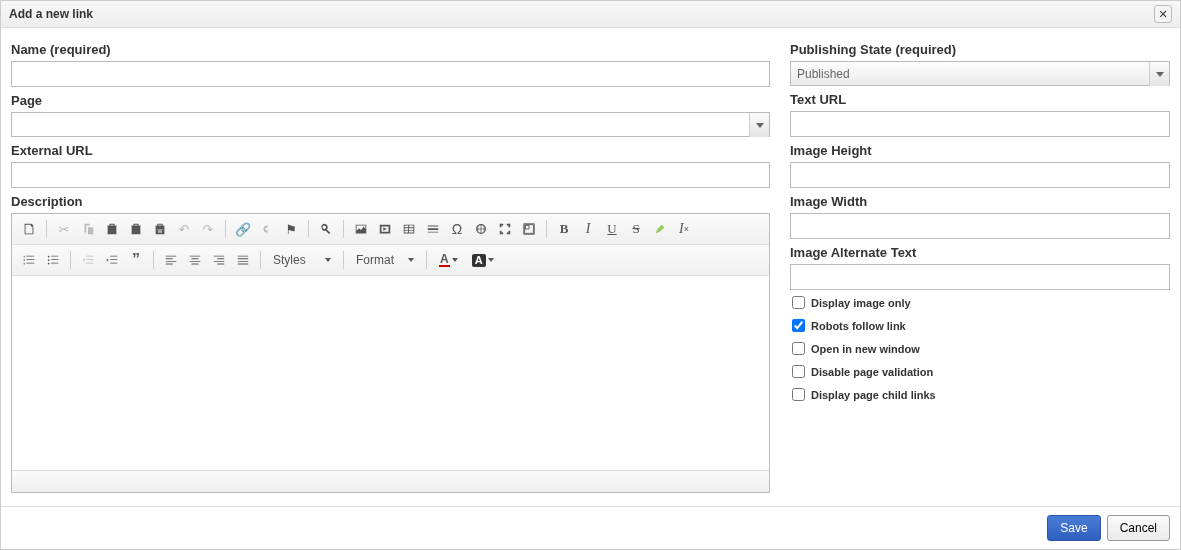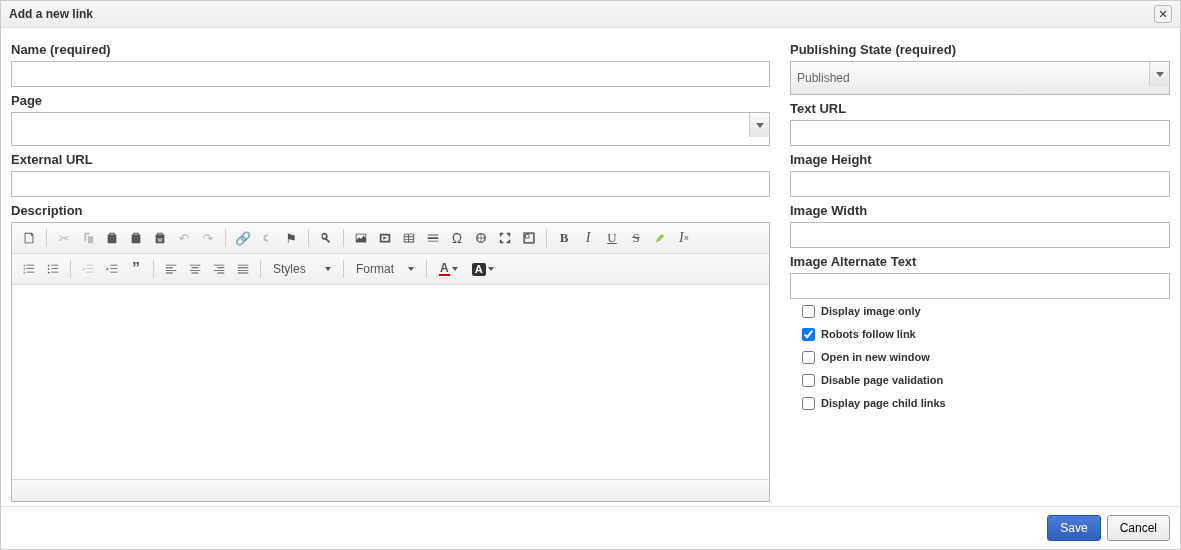--- a/index.html
+++ b/index.html
@@ -7,35 +7,35 @@
 .dialog { width: 1181px; height: 550px; border: 1px solid #ccc; display: flex; flex-direction: column; position: relative; }
 .titlebar { background: linear-gradient(#f7f7f7,#eeeeee); border-bottom: 1px solid #ddd; padding: 4px 8px; display: flex; justify-content: space-between; align-items: center; }
 .titlebar-title { font-weight: bold; font-size: 12px; }
 .close-btn { width: 18px; height: 18px; border: 1px solid #bbb; border-radius: 3px; background: #f4f4f4; display:flex; align-items:center; justify-content:center; cursor:pointer; font-size:11px; line-height:1; }
 .content { flex: 1; display: flex; padding: 8px 10px 4px 10px; gap: 20px; overflow: hidden; }
 .col-left { flex: 1 1 760px; display:flex; flex-direction:column; }
 .col-right { flex: 0 0 380px; display:flex; flex-direction:column; }
 .field-label { font-weight: bold; font-size: 13px; margin: 6px 0 4px 0; }
 .text-input { width:100%; height:26px; border:1px solid #bbb; padding:2px 6px; font-size:12px; }
 .select-wrap { position:relative; width:100%; }
-.select-input { width:100%; height:34px; border:1px solid #bbb; padding:2px 6px; font-size:12px; background:#fff; }
+.select-input { width:100%; height:25px; border:1px solid #bbb; padding:2px 6px; font-size:12px; background:#fff; }
 .select-input.published { background: linear-gradient(#fdfdfd,#eaeaea); color:#666; }
 .select-btn { position:absolute; right:1px; top:1px; width:20px; height:24px; border-left:1px solid #ccc; background:linear-gradient(#fafafa,#e4e4e4); display:flex; align-items:center; justify-content:center; }
 .chev-down { width:0;height:0;border-left:4px solid transparent;border-right:4px solid transparent;border-top:5px solid #666; }
 .editor { border:1px solid #bbb; display:flex; flex-direction:column; height:280px; }
 .toolbar { background: linear-gradient(#fafafa,#f0f0f0); border-bottom:1px solid #ddd; padding:4px 6px; display:flex; flex-wrap:wrap; align-items:center; gap:2px; }
 .tool, .tool-drop { width:22px; height:22px; display:flex; align-items:center; justify-content:center; color:#555; border-radius:2px; cursor:pointer; }
 .tool svg { width:14px; height:14px; fill:#555; }
 .tool.disabled { color:#bbb; }
 .tool.disabled svg { fill:#bbb; }
 .tool-drop { width:auto; padding:0 6px; font-size:12px; white-space:nowrap; }
 .tool-sep { width:1px; height:18px; background:#ccc; margin:0 4px; }
 .editor-body { flex:1; background:#fff; }
 .editor-footer { height:22px; background:linear-gradient(#fafafa,#eeeeee); border-top:1px solid #ddd; }
-.check-row { display:flex; align-items:flex-start; gap:6px; margin:6px 0 4px 12px; }
+.check-row { display:flex; align-items:center; gap:6px; margin:6px 0 4px 2px; }
 .check-label { font-weight:bold; font-size:11px; }
 input[type=checkbox] { width:13px; height:13px; }
 .footer { border-top:1px solid #e0e0e0; padding:8px 10px; display:flex; justify-content:flex-end; gap:6px; }
 .btn { height:26px; padding:0 12px; font-size:12px; border:1px solid #999; border-radius:3px; background:linear-gradient(#fafafa,#eaeaea); cursor:pointer; }
 .btn.primary { background:linear-gradient(#4a7dd6,#2f5fc0); border-color:#2a55ad; color:#fff; }
 .glyph { font-family: "Segoe UI Symbol", Arial, sans-serif; font-size:13px; line-height:1; }
 .bold-b { font-weight:bold; font-family: Georgia, serif; font-size:13px; }
 .ital-i { font-style:italic; font-family: Georgia, serif; font-size:14px; }
 .under-u { text-decoration:underline; font-family: Georgia, serif; font-size:13px; }
 .strike-s { text-decoration:line-through; font-family: Georgia, serif; font-size:13px; }

